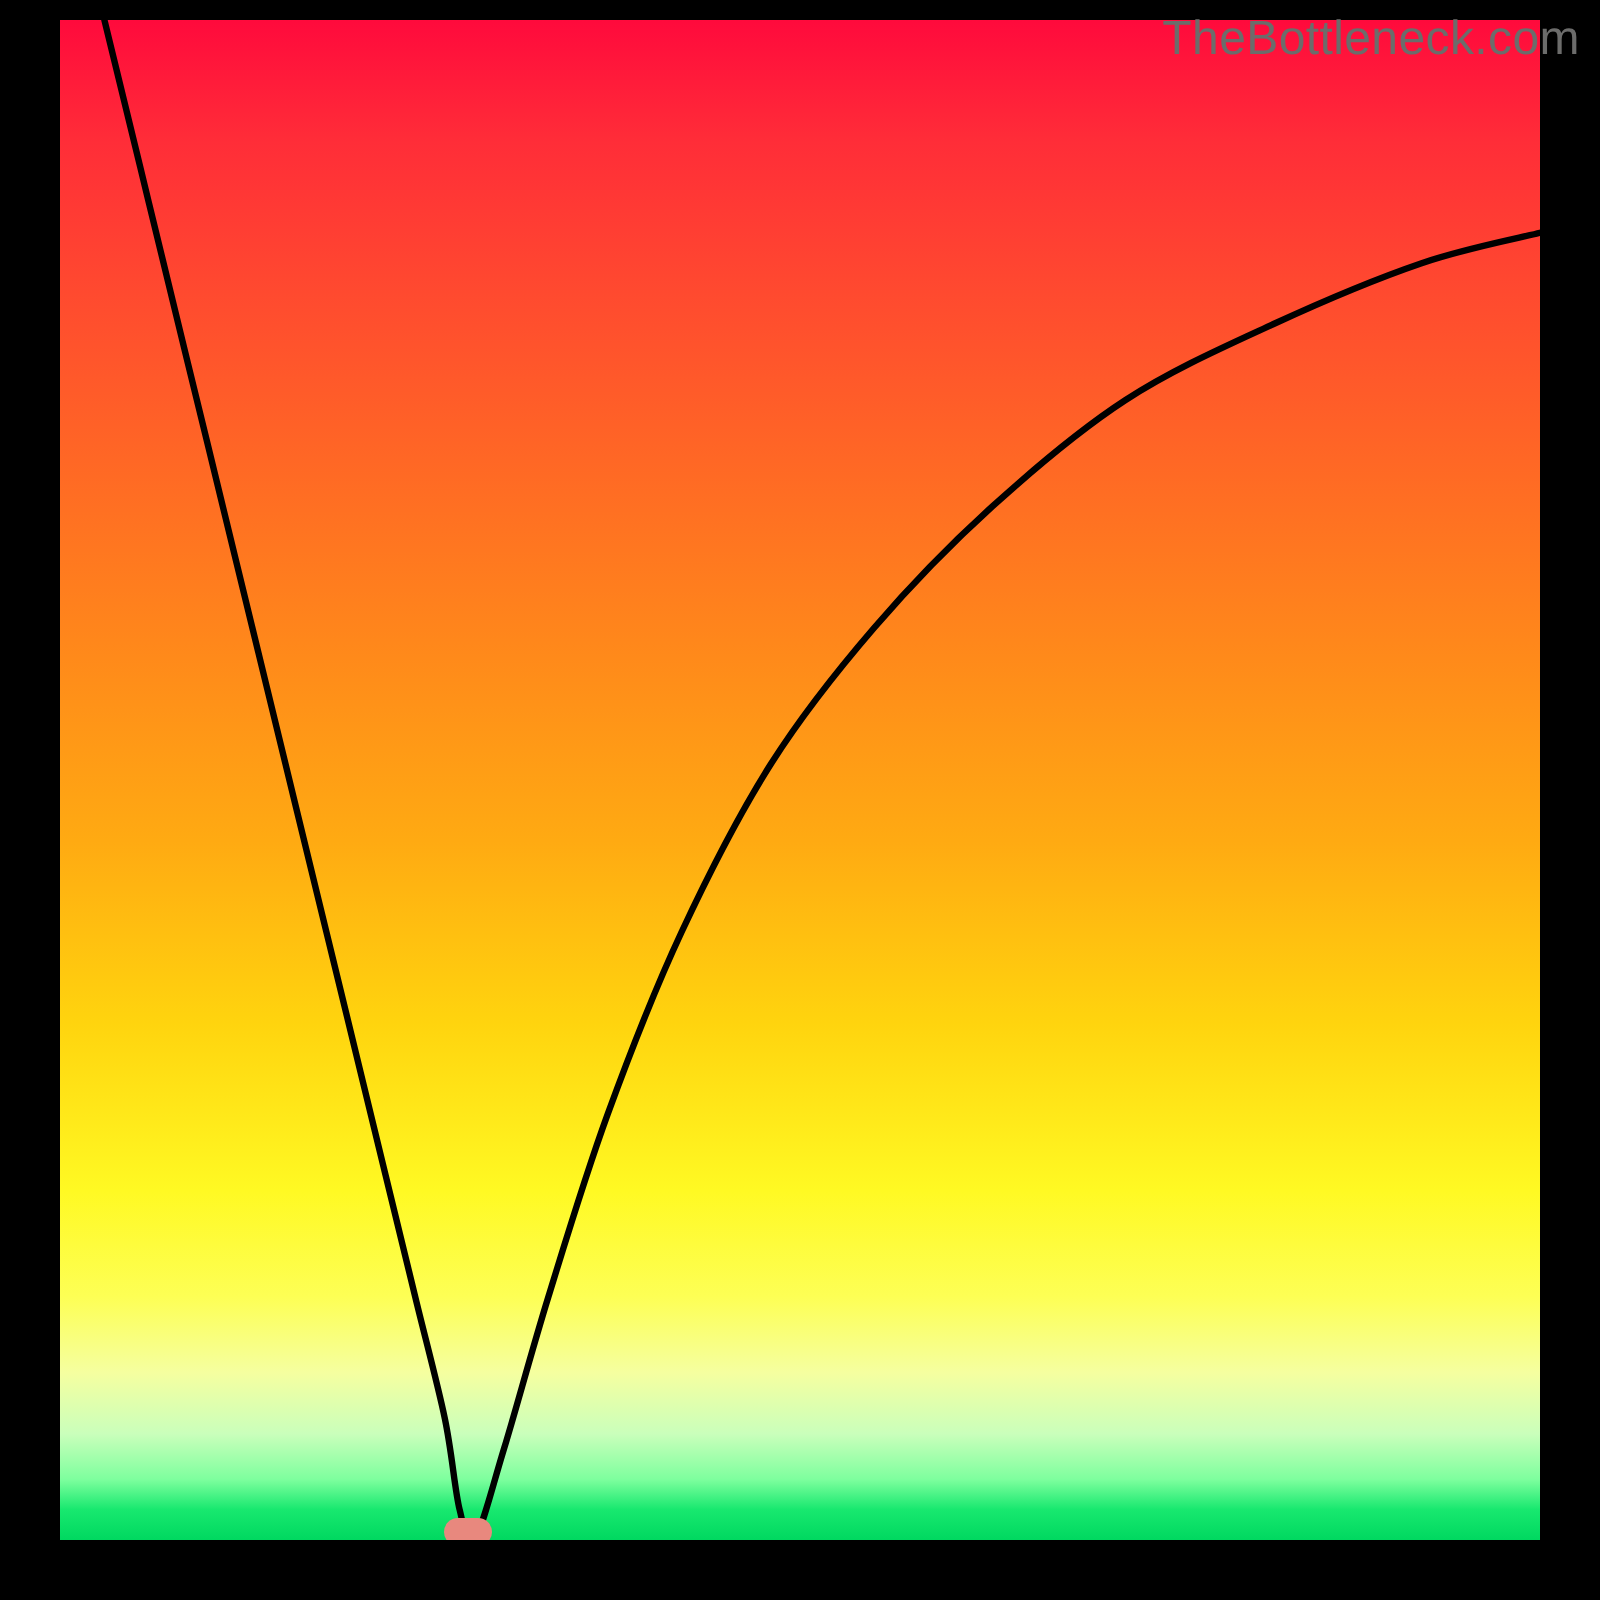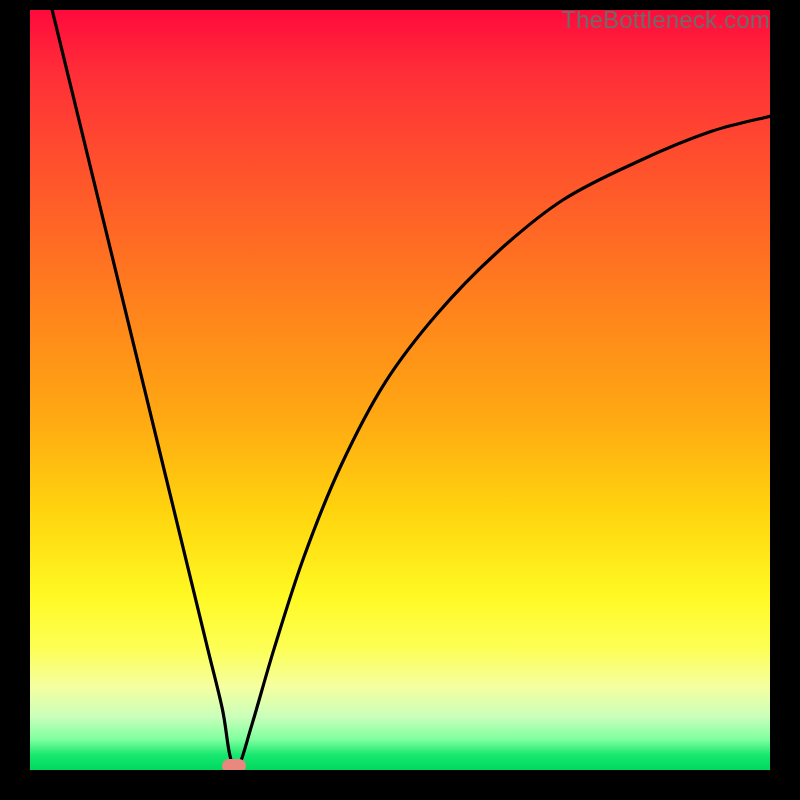--- a/index.html
+++ b/index.html
@@ -54,21 +54,21 @@
     position: absolute;
     width: 24px;
     height: 14px;
     background: #e8887e;
     border-radius: 8px;
     transform: translate(-50%, -50%);
   }
   .watermark {
     position: absolute;
     top: 6px;
-    right: 30px;
+    right: 10px;
     color: #6c6c6b;
     font-size: 24px;
     font-weight: 500;
     letter-spacing: 0.2px;
   }
 </style>
 </head>
 <body>
 
 <div class="frame">

